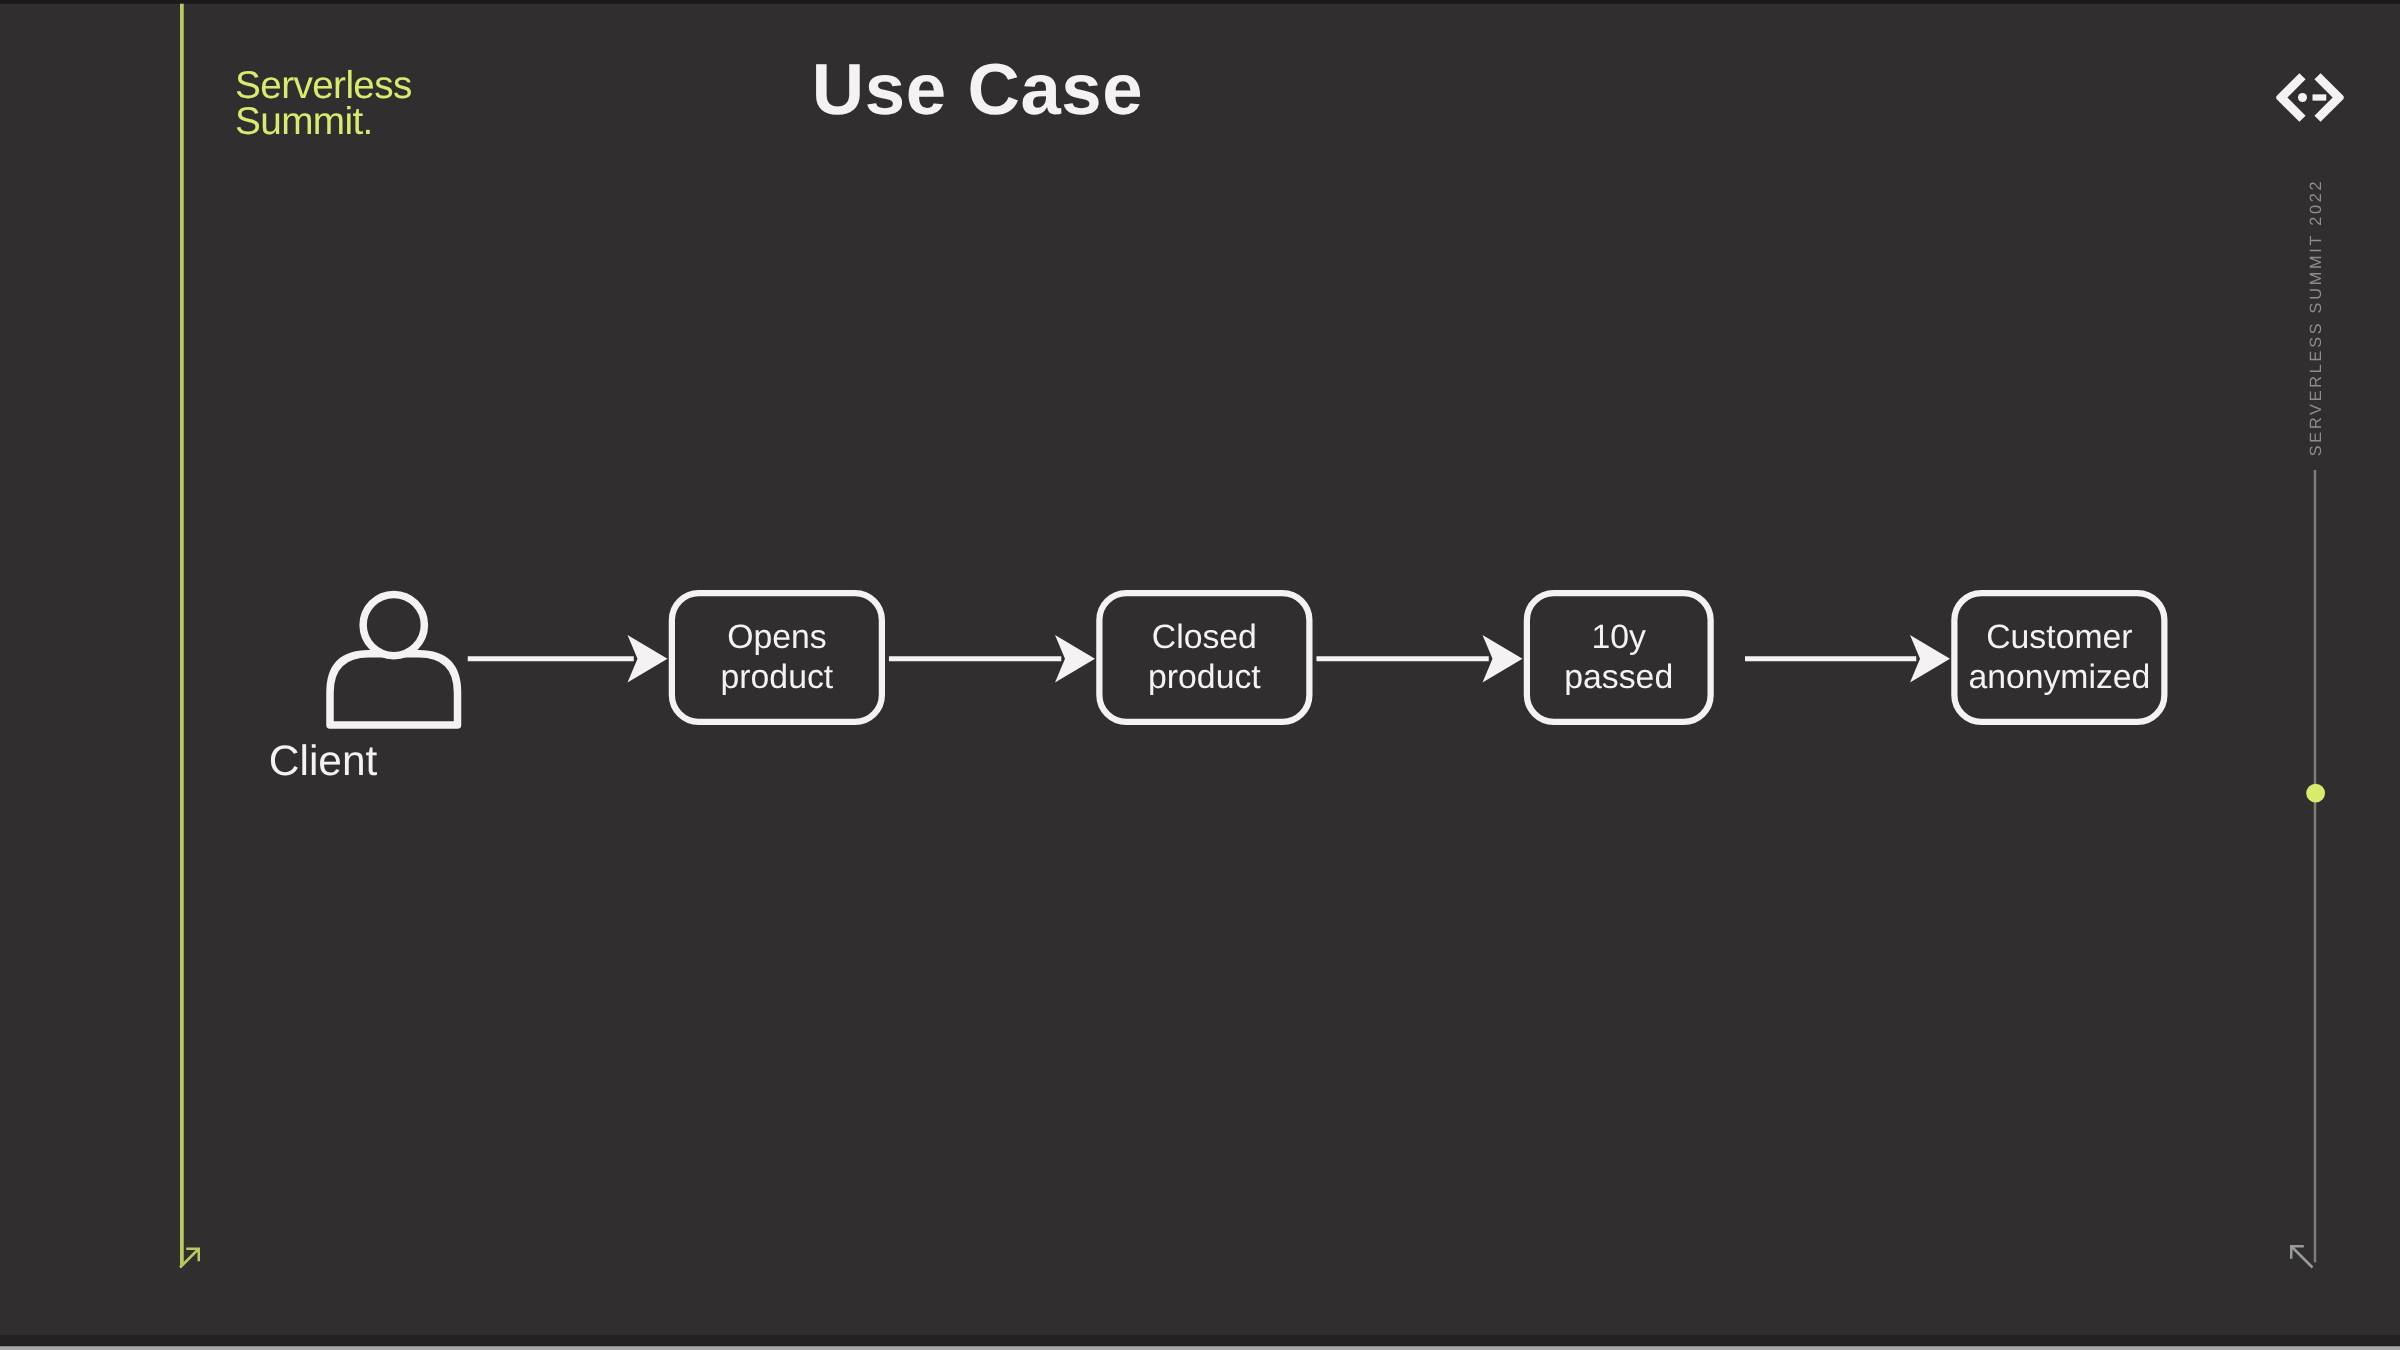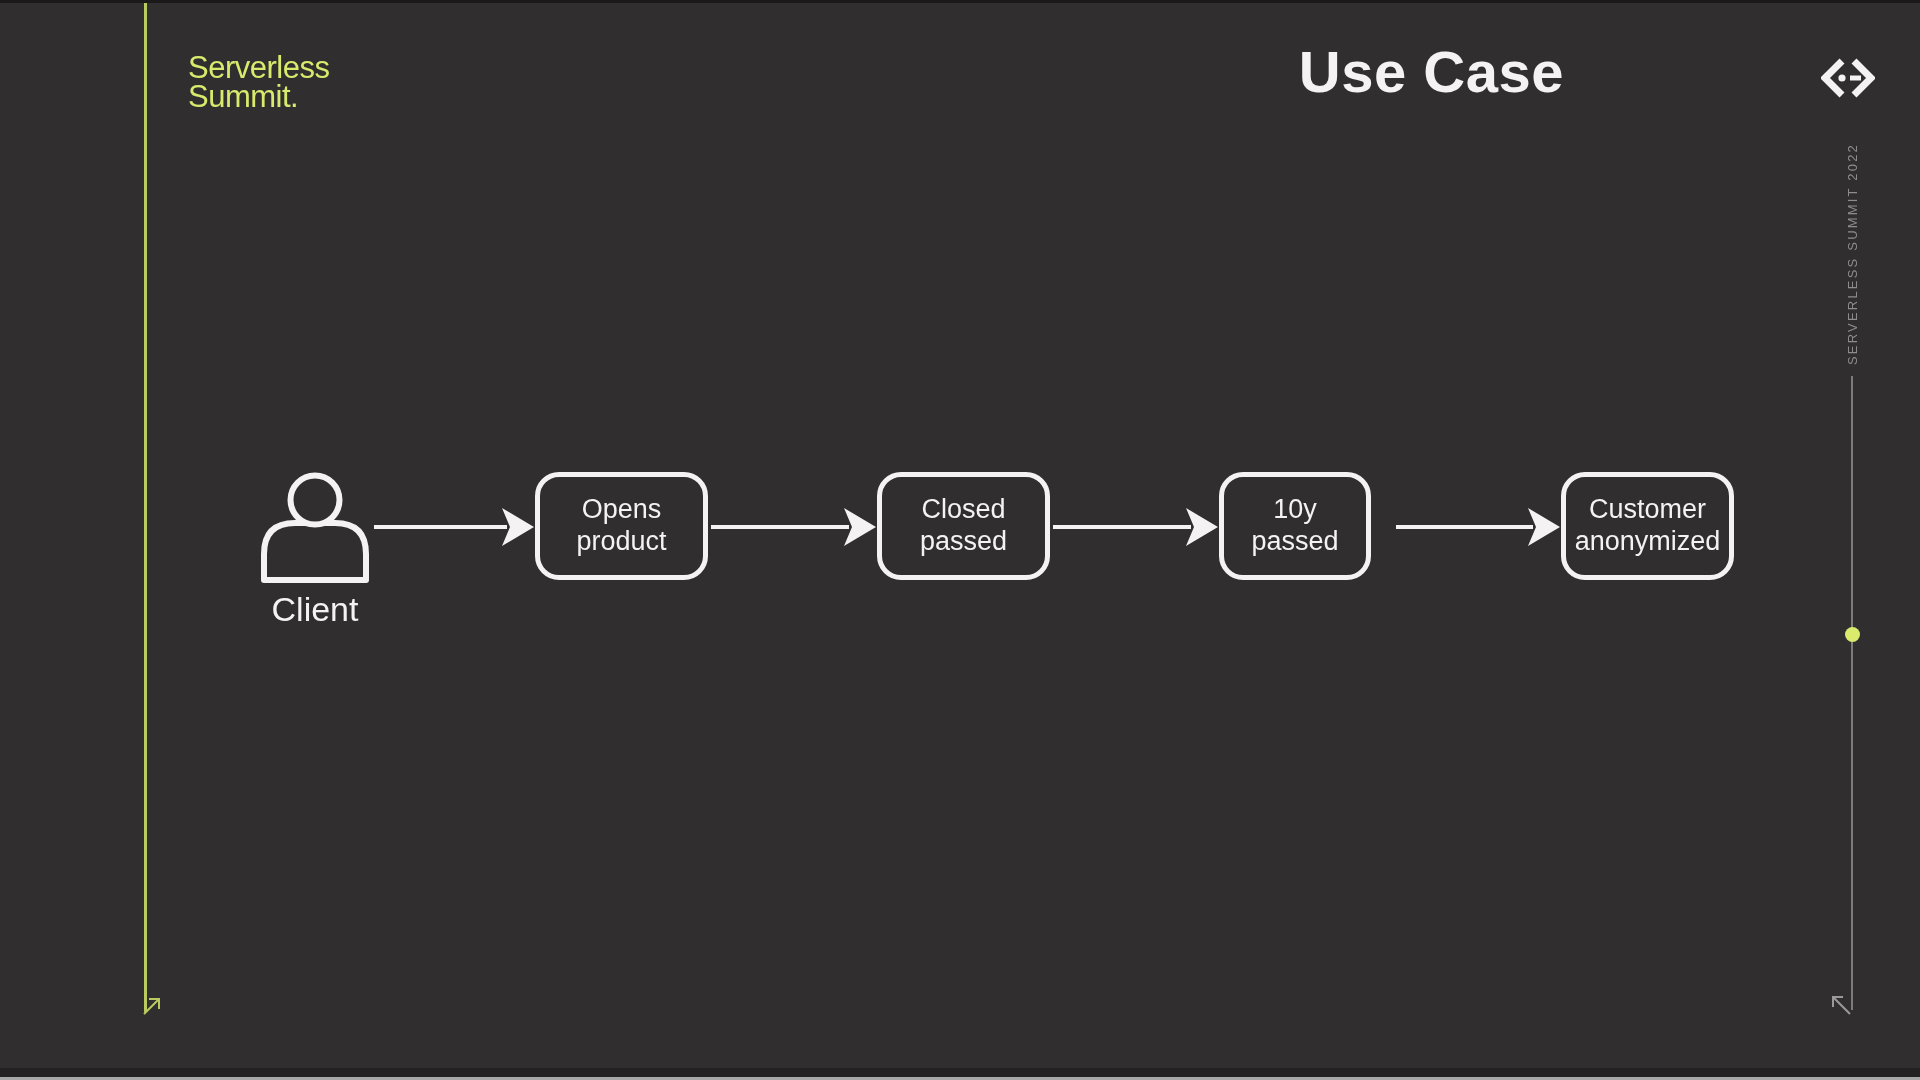--- a/index.html
+++ b/index.html
@@ -40,37 +40,37 @@
   }
 
   
   .logo {
     position: absolute; left: 188px; top: 53px;
     font-weight: normal; font-size: 31px; line-height: 0.95;
     letter-spacing: -0.5px; color: #d9ea6d;
   }
   .slide-title {
     position: absolute; left: 0; top: 38px; width: 1564px;
-    text-align: right; font-weight: bold; font-size: 58px;
+    text-align: center; font-weight: bold; font-size: 58px;
     color: #f4f2f3; letter-spacing: 0.5px;
   }
   .code-icon { position: absolute; left: 1821px; top: 57px; }
 
   .side-label {
     position: absolute; left: 1852px; top: 254px;
     transform: translate(-50%, -50%) rotate(-90deg);
     white-space: nowrap;
     font-size: 13px; letter-spacing: 2.2px; color: #8d8d8d;
   }
 
   
   .person-icon { position: absolute; left: 255px; top: 464px; }
   .actor-label {
     position: absolute; left: 215px; top: 590px; width: 200px;
-    text-align: center; font-size: 34px; color: #f4f2f3;
+    text-align: left; font-size: 34px; color: #f4f2f3;
   }
   .step-box {
     position: absolute; top: 472px; height: 108px; width: 173px;
     border: 5px solid #f4f2f3; border-radius: 24px;
     display: flex; align-items: center; justify-content: center;
     text-align: center; font-size: 27px; line-height: 1.18;
     color: #f4f2f3; padding: 0 8px;
   }
   .step-1 { left: 535px; }
   .step-2 { left: 877px; }
@@ -121,21 +121,21 @@
   <svg class="flow-arrow arrow-0" width="161" height="44" viewBox="0 0 161 44">
     <line x1="0" y1="22" x2="133" y2="22" stroke="#f4f2f3" stroke-width="4"></line>
     <path d="M128 3 L160 22 L128 41 L136 22 Z" fill="#f4f2f3"></path>
   </svg>
   <div class="step-box step-1">Opens product</div>
 
   <svg class="flow-arrow arrow-1" width="166" height="44" viewBox="0 0 166 44">
     <line x1="0" y1="22" x2="138" y2="22" stroke="#f4f2f3" stroke-width="4"></line>
     <path d="M133 3 L165 22 L133 41 L141 22 Z" fill="#f4f2f3"></path>
   </svg>
-  <div class="step-box step-2">Closed passed</div>
+  <div class="step-box step-2">Closed product</div>
 
   <svg class="flow-arrow arrow-2" width="166" height="44" viewBox="0 0 166 44">
     <line x1="0" y1="22" x2="138" y2="22" stroke="#f4f2f3" stroke-width="4"></line>
     <path d="M133 3 L165 22 L133 41 L141 22 Z" fill="#f4f2f3"></path>
   </svg>
   <div class="step-box step-3">10y passed</div>
 
   <svg class="flow-arrow arrow-3" width="165" height="44" viewBox="0 0 165 44">
     <line x1="0" y1="22" x2="137" y2="22" stroke="#f4f2f3" stroke-width="4"></line>
     <path d="M132 3 L164 22 L132 41 L140 22 Z" fill="#f4f2f3"></path>

